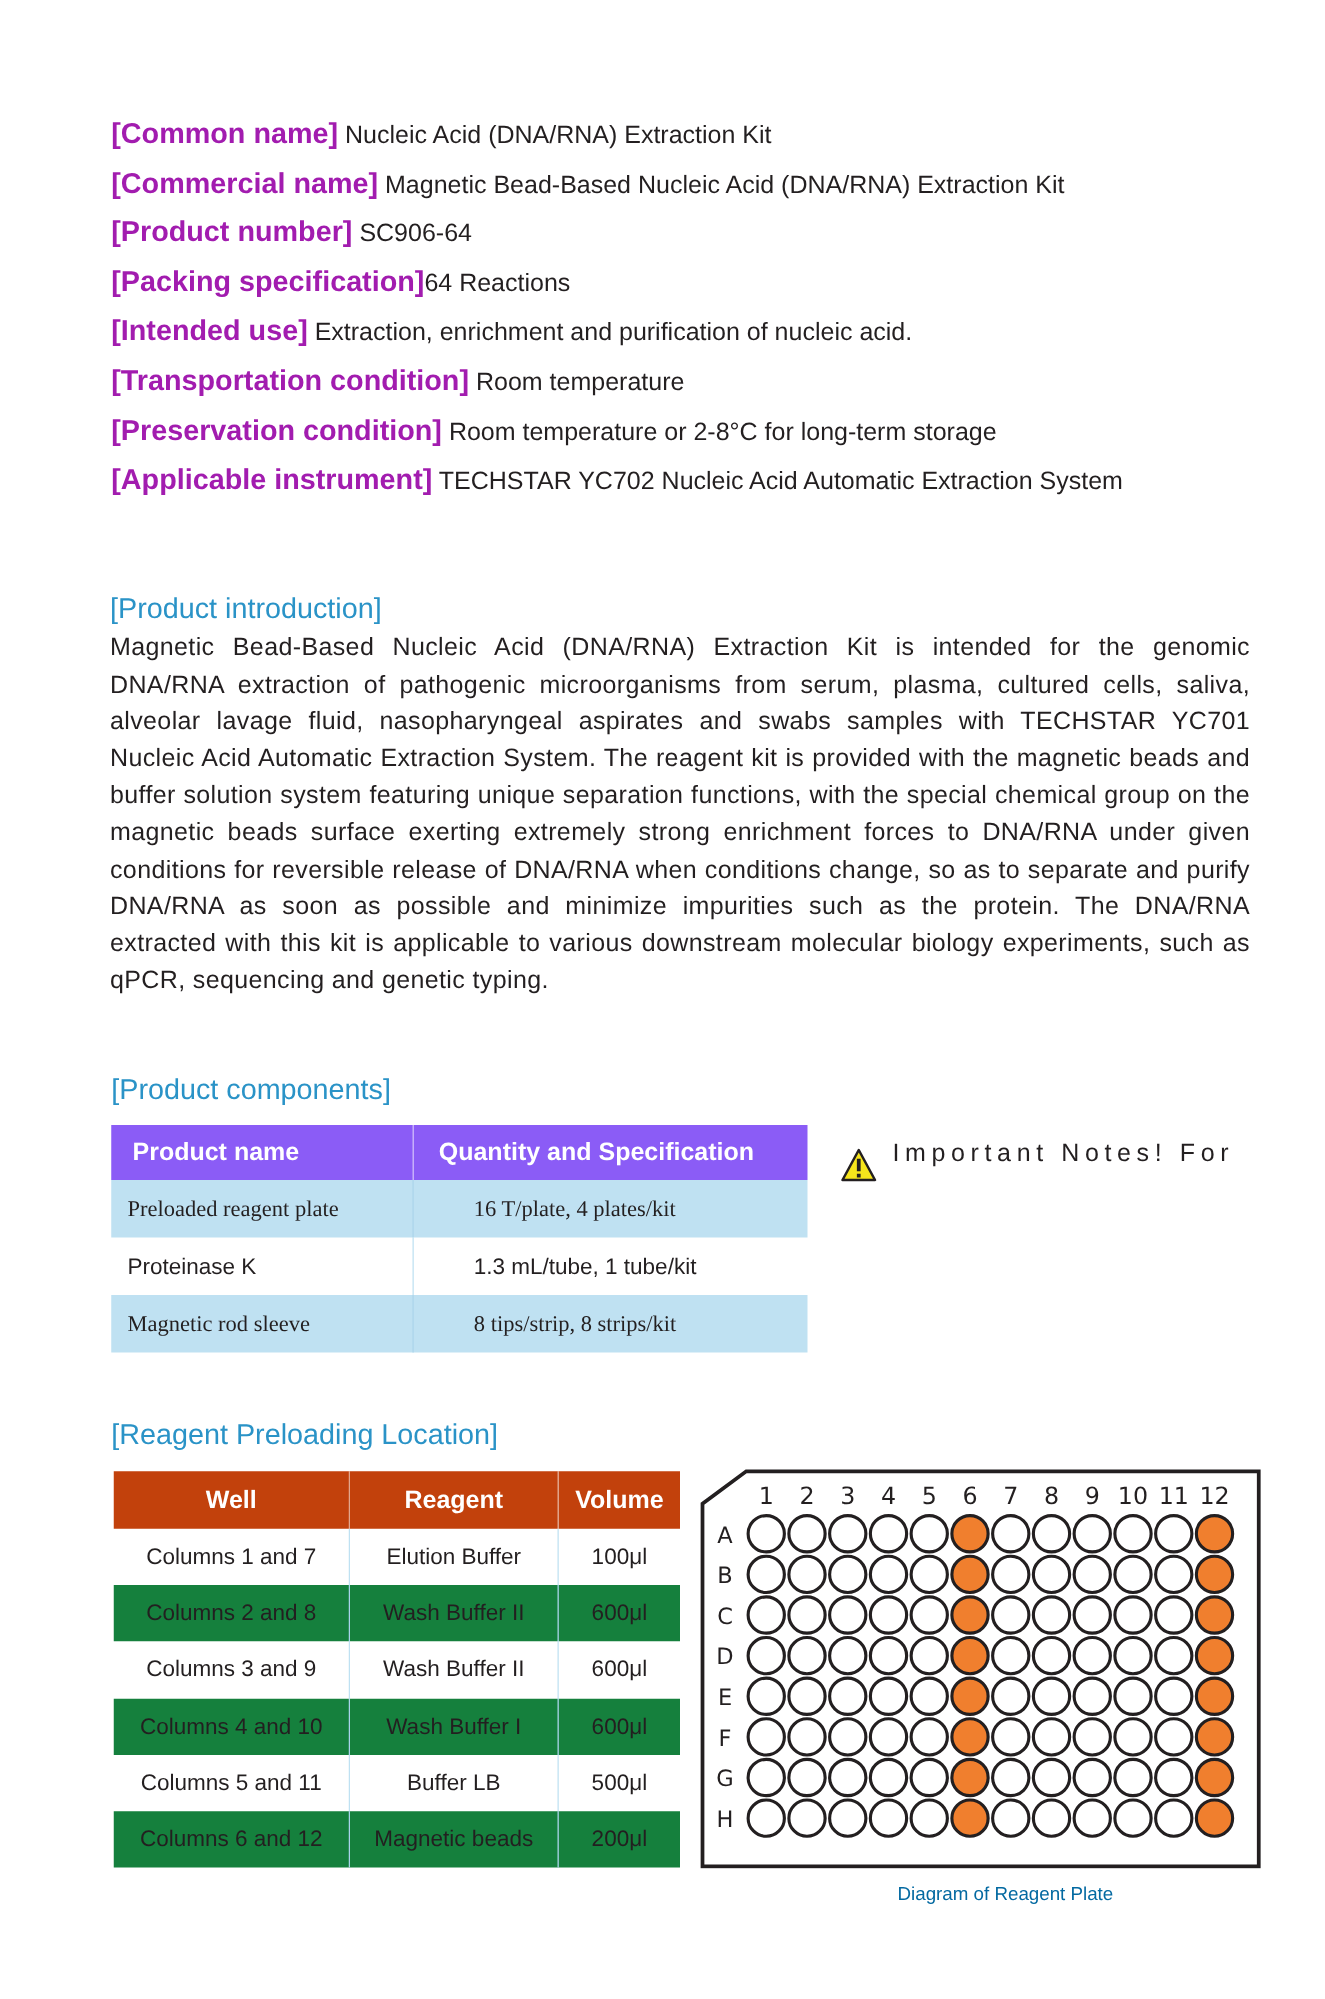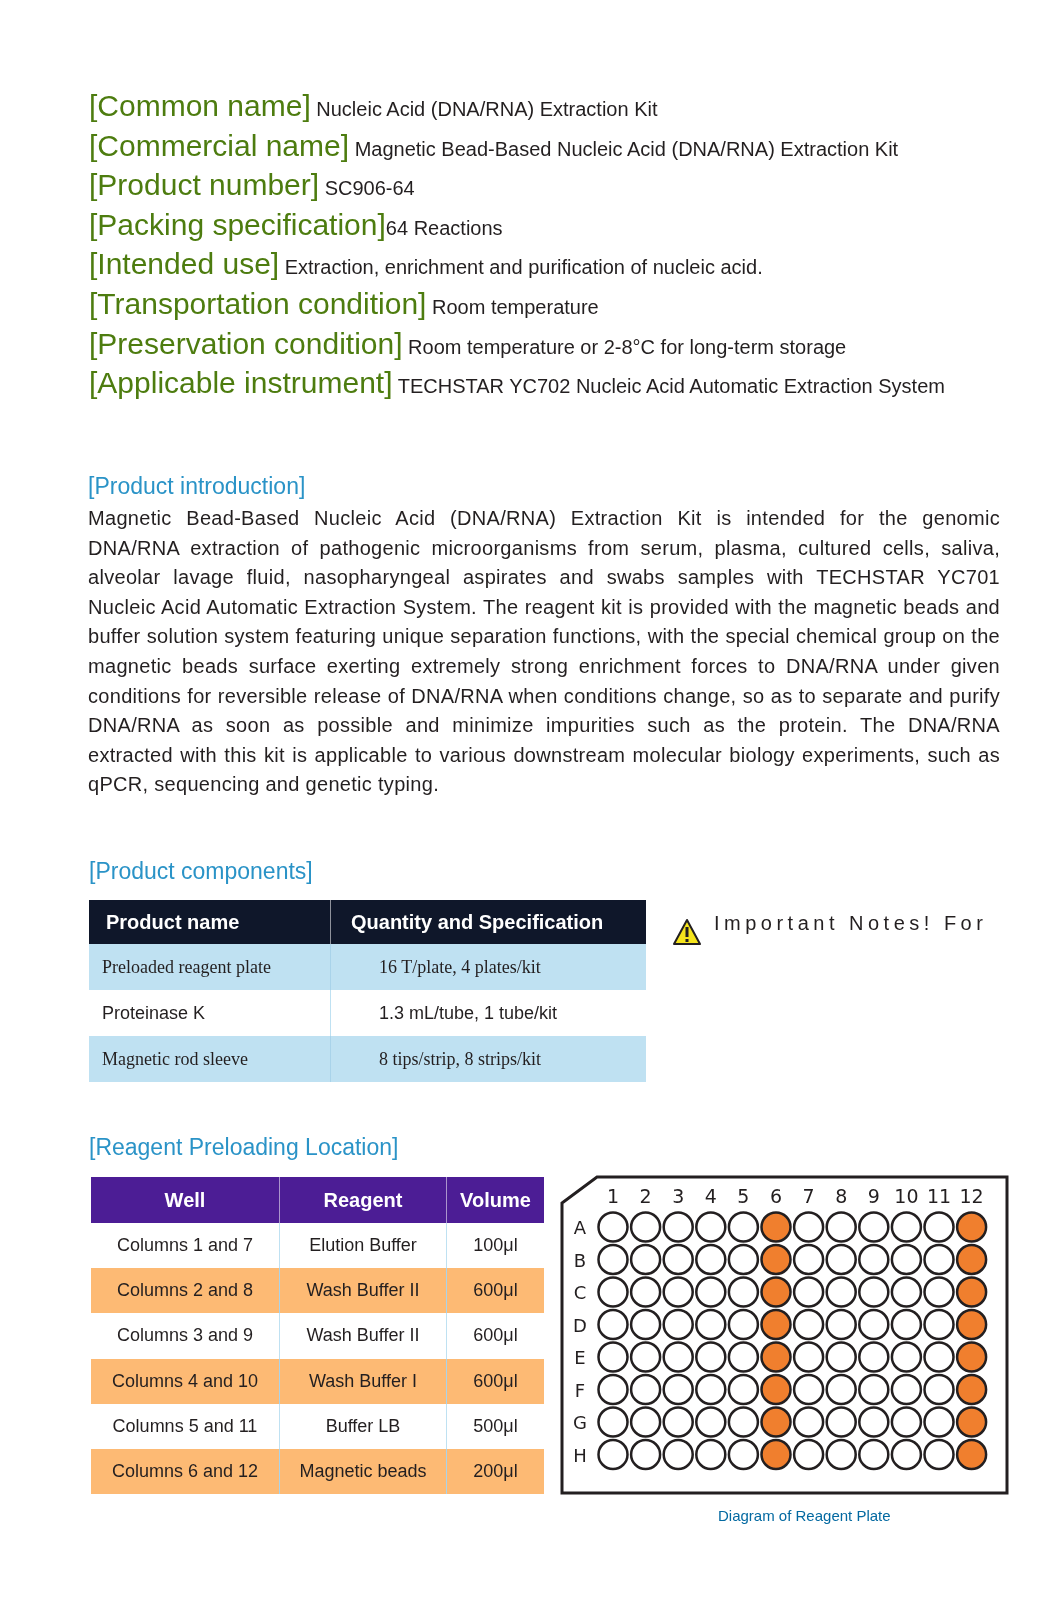--- a/index.html
+++ b/index.html
@@ -1,44 +1,44 @@
 <!DOCTYPE html>
 <html><head>
 <meta charset="utf-8">
 <style>
   html, body { margin: 0; padding: 0; background: #ffffff; }
   body { width: 1060px; height: 1599px; position: relative; overflow: hidden;
          font-family: "Liberation Sans", sans-serif; color: #231f20; }
   .specs { position: absolute; left: 89px; top: 90px; width: 940px; }
   .spec-row { height: 39.6px; line-height: 32px; font-size: 20px; white-space: nowrap; }
-  .spec-key { color: #4d7c0f; font-weight: normal; font-size: 30px; }
+  .spec-key { color: #a21caf; font-weight: bold; font-size: 23px; }
   .spec-val { color: #231f20; font-size: 20px; }
   .intro { position: absolute; left: 88px; top: 473px; width: 912px; }
   .section-title { color: #2a93c7; font-weight: normal; font-size: 23px; }
   .intro-text { margin-top: 4px; font-size: 20px; line-height: 29.6px; text-align: justify; letter-spacing: 0.3px; }
   .comp-title { position: absolute; left: 89px; top: 858px; }
   table { border-collapse: collapse; position: absolute; }
   .comp-table { left: 89px; top: 900px; width: 557px; }
-  .comp-table th { background: #0f172a; color: #fff; font-size: 20px; font-weight: bold; height: 44px; text-align: left; padding: 0 0 0 17px; }
+  .comp-table th { background: #8b5cf6; color: #fff; font-size: 20px; font-weight: bold; height: 44px; text-align: left; padding: 0 0 0 17px; }
   .comp-table th + th { padding-left: 20px; border-left: 1px solid #ffffff88; }
   .comp-table td { font-size: 18px; height: 46px; padding: 0 0 0 13px; color: #231f20; }
   .comp-table td + td { padding-left: 48px; border-left: 1px solid #bfe1f2; }
   .comp-table tr.alt td { background: #bfe1f2; font-family: Liberation Serif, serif; }
   .comp-table tr.alt td + td { border-left: 1px solid #a9d3ea; }
   .note { position: absolute; left: 672px; top: 910px; width: 330px; display: flex; }
   .note-icon { width: 30px; height: 28px; margin-right: 12px; margin-top: 8px; flex: none; }
   .note-text { font-size: 20px; line-height: 26px; color: #231f20; }
   .note-head { letter-spacing: 4.5px; }
   .reagent-title { position: absolute; left: 89px; top: 1134px; }
   .reagent-table { left: 91px; top: 1177px; width: 453px; }
-  .reagent-table th { background: #4c1d95; color: #fff; font-size: 20px; font-weight: bold; height: 44px; text-align: center; }
+  .reagent-table th { background: #c2410c; color: #fff; font-size: 20px; font-weight: bold; height: 44px; text-align: center; }
   .reagent-table th + th { border-left: 1px solid #ffffff88; margin-top: 42px; }
   .reagent-table td { font-size: 18px; height: 43.2px; text-align: center; color: #231f20; }
   .reagent-table td + td { border-left: 1px solid #bfe1f2; }
-  .reagent-table tr.alt td { background: #fdba74; }
+  .reagent-table tr.alt td { background: #15803d; }
   .reagent-table tr.alt td + td { border-left: 1px solid #a9d3ea; }
   .plate { position: absolute; left: 560px; top: 1175px; }
   .caption { position: absolute; left: 718px; top: 1507px; font-size: 15px; color: #0369a1; }
 </style>
 </head>
 <body>
 
 <div class="specs">
   <div class="spec-row"><span class="spec-key">[Common name]</span><span class="spec-val"> Nucleic Acid (DNA/RNA) Extraction Kit</span></div>
   <div class="spec-row"><span class="spec-key">[Commercial name]</span><span class="spec-val"> Magnetic Bead-Based Nucleic Acid (DNA/RNA) Extraction Kit</span></div>

